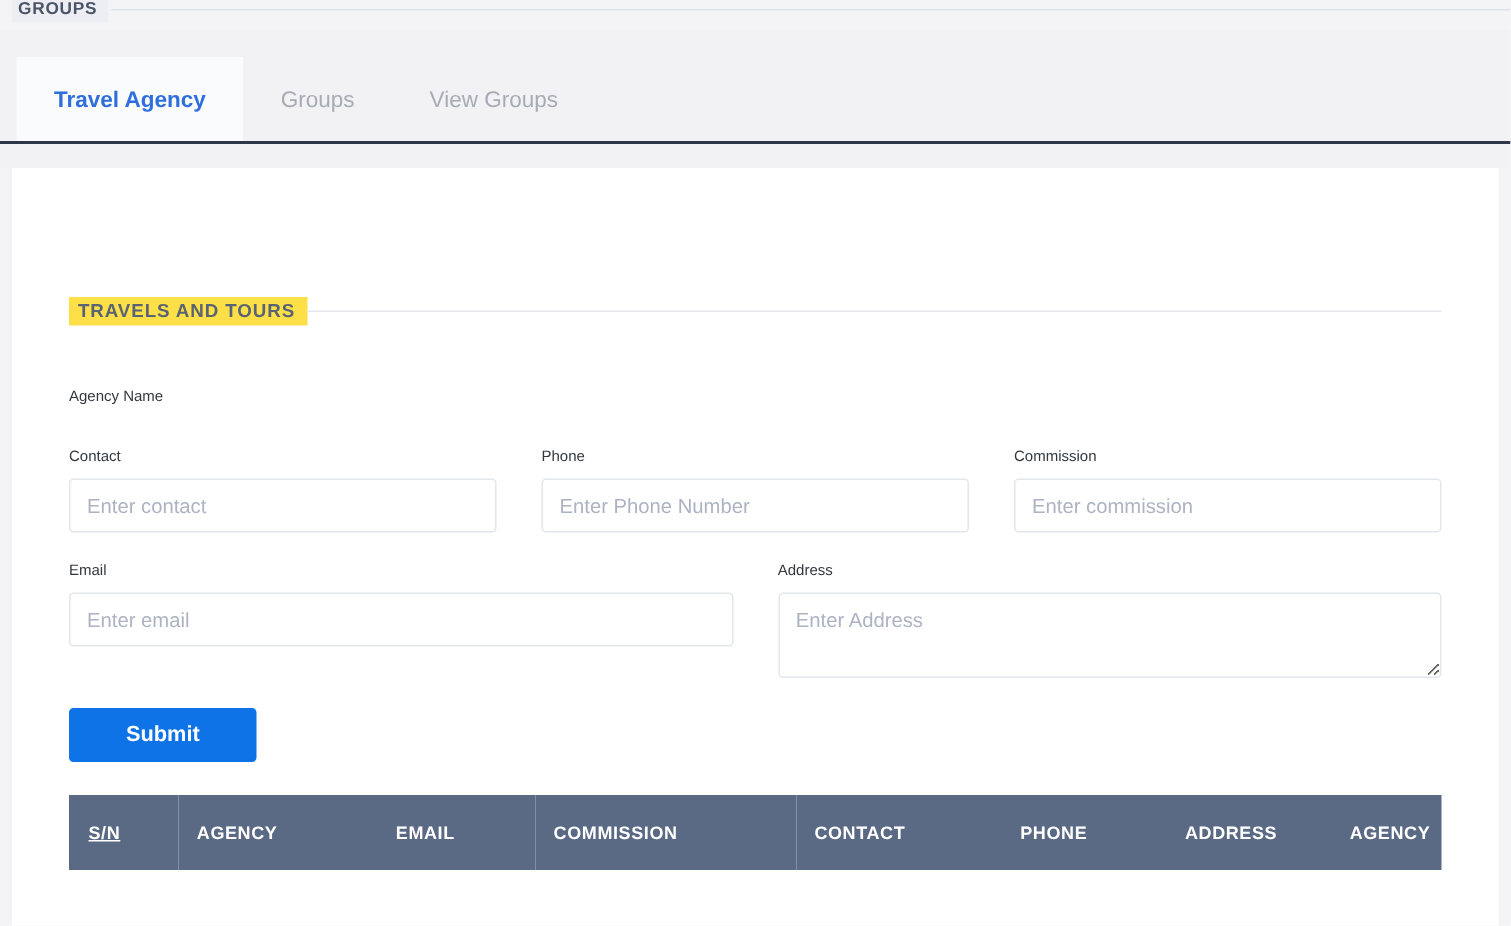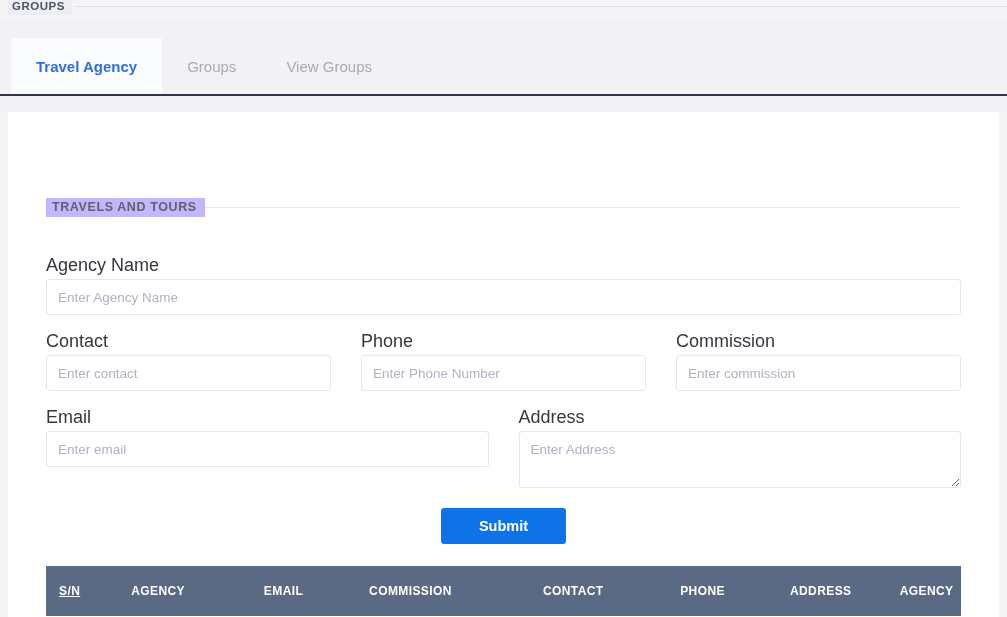--- a/index.html
+++ b/index.html
@@ -92,21 +92,21 @@
     display: flex;
     align-items: center;
     height: 18px;
     margin-bottom: 42px;
   }
   .section-title {
     font-size: 12.5px;
     font-weight: bold;
     letter-spacing: 0.6px;
     color: #5a6374;
-    background: #c4b5fd;
+    background: #fde047;
     padding: 3px 8px 3px 6px;
     line-height: 13px;
   }
   .section-rule {
     flex: 1;
     height: 1px;
     background: #e4e6ec;
   }
 
   
@@ -114,21 +114,21 @@
     display: flex;
     gap: 30px;
     margin-bottom: 19px;
   }
   .field { display: flex; flex-direction: column; }
   .field.full { width: 100%; }
   .field.third { flex: 1 1 0; min-width: 0; }
   .field.half { flex: 1 1 0; min-width: 0; }
 
   .field-label {
-    font-size: 18px;
+    font-size: 10px;
     color: #33383f;
     margin-bottom: 7px;
     line-height: 14px;
   }
 
   .text-input,
   .text-area {
     border: 1px solid #e4e6ed;
     border-radius: 3px;
     background: #fff;
@@ -147,21 +147,21 @@
     line-height: 17px;
   }
   .text-input::placeholder,
   .text-area::placeholder {
     color: #adb3c2;
   }
 
   
   .submit-row {
     display: flex;
-    justify-content: center;
+    justify-content: flex-start;
     margin-top: 20px;
     margin-bottom: 22px;
   }
   .submit-button {
     background: #0f73e8;
     color: #ffffff;
     border: none;
     border-radius: 3px;
     font-family: "Liberation Sans", sans-serif;
     font-size: 14.5px;
@@ -229,21 +229,20 @@
     <div class="section-head">
       <span class="section-title">TRAVELS AND TOURS</span>
       <span class="section-rule"></span>
     </div>
 
     <form>
 
       <div class="form-row">
         <div class="field full">
           <label class="field-label">Agency Name</label>
-          <input class="text-input" type="text" placeholder="Enter Agency Name" style="">
         </div>
       </div>
 
       <div class="form-row">
         <div class="field third">
           <label class="field-label">Contact</label>
           <input class="text-input" type="text" placeholder="Enter contact" style="">
         </div>
         <div class="field third">
           <label class="field-label">Phone</label>

